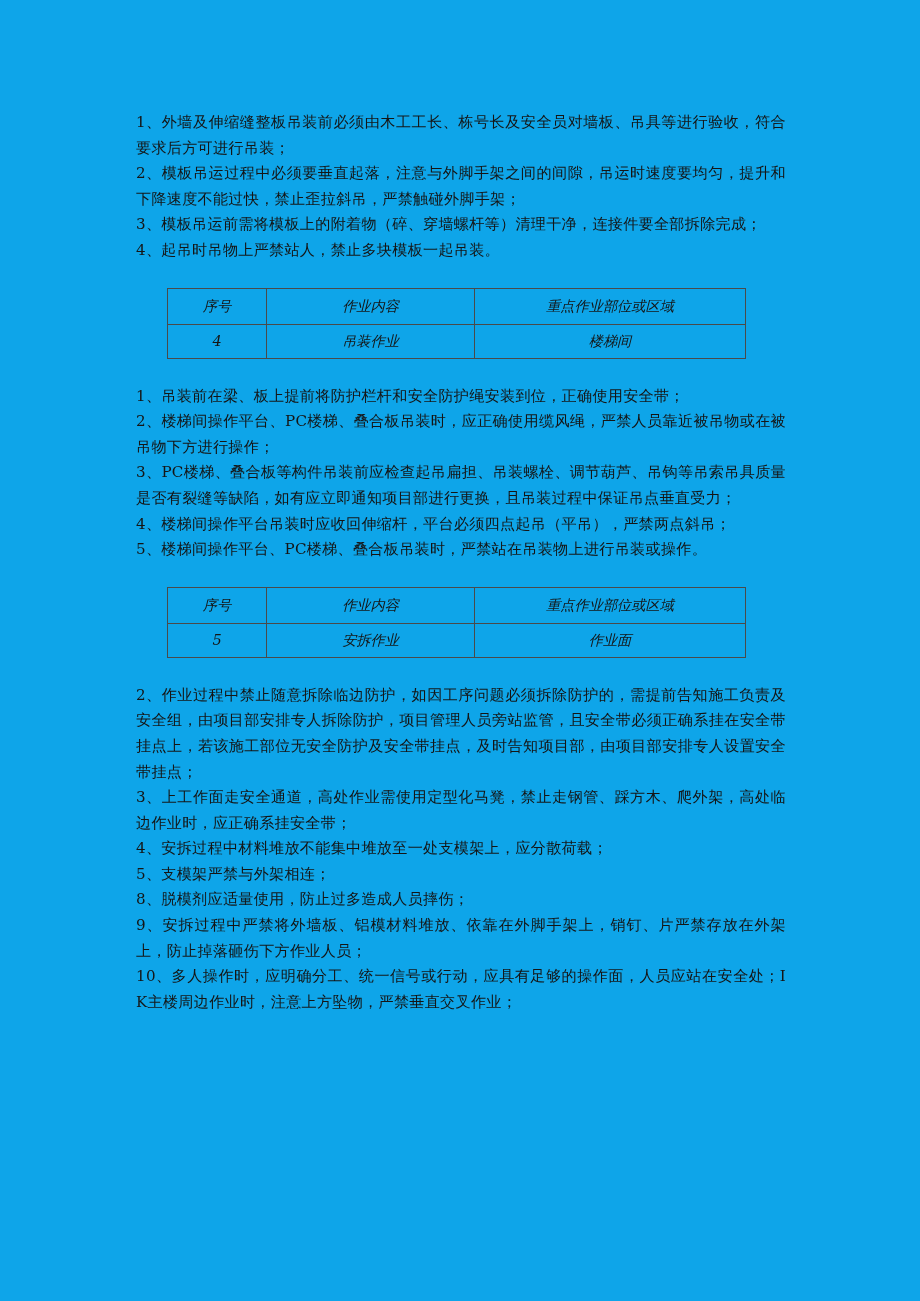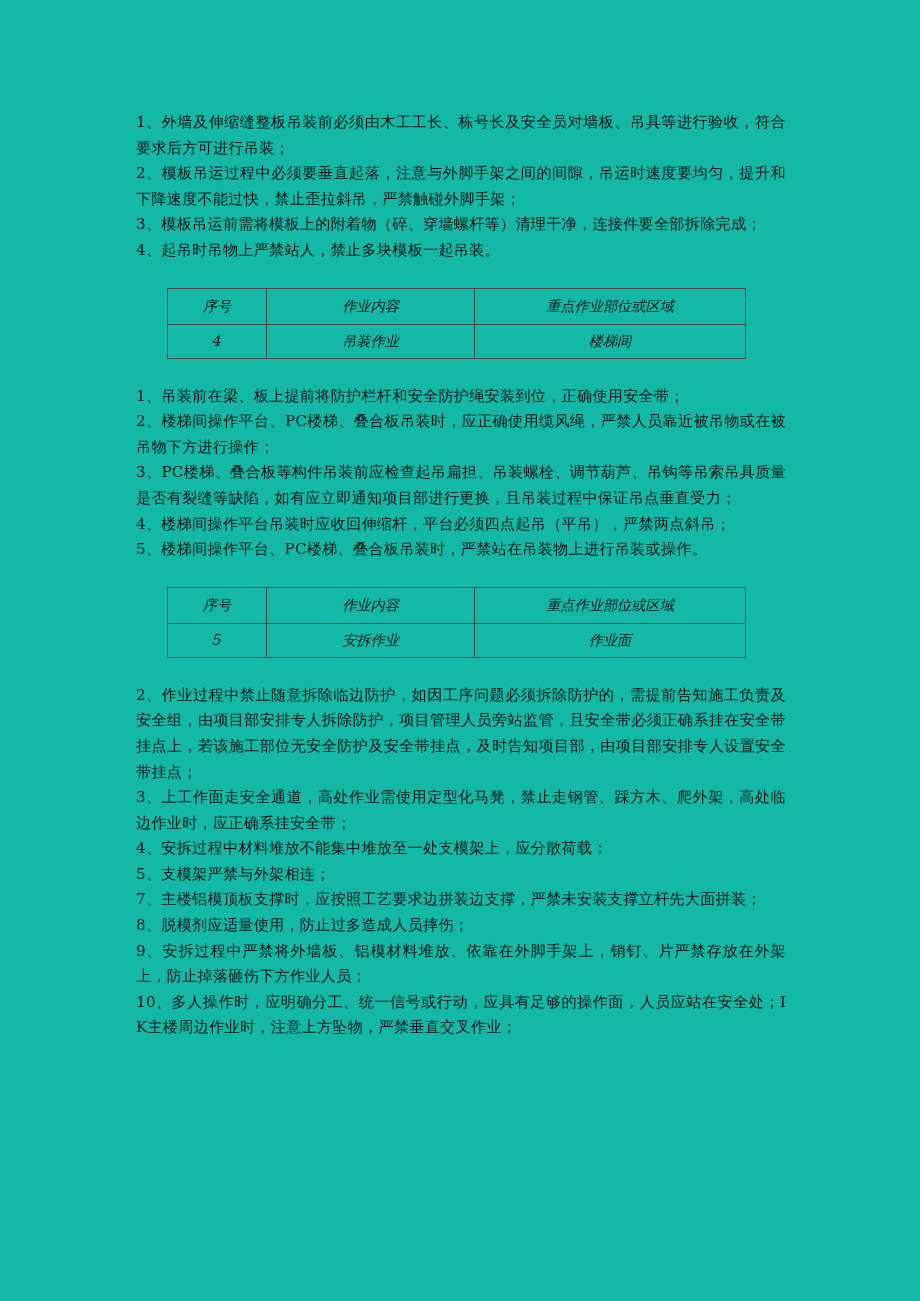--- a/index.html
+++ b/index.html
@@ -16,21 +16,21 @@
     color: #1a1a1a;
     overflow: hidden;
   }
 
   .page {
     position: absolute;
     left: 0;
     top: 0;
     width: 920px;
     height: 1301px;
-    background: #14b8a6;
+    background: #0ea5e9;
   }
 
   .content {
     position: absolute;
     left: 136px;
     top: 110px;
     width: 650px;
   }
 
   
@@ -172,21 +172,20 @@
       </table>
     </div>
 
     <div class="gap-after-table"></div>
 
     <div class="para-block">
       <p class="para">2、作业过程中禁止随意拆除临边防护，如因工序问题必须拆除防护的，需提前告知施工负责及安全组，由项目部安排专人拆除防护，项目管理人员旁站监管，且安全带必须正确系挂在安全带挂点上，若该施工部位无安全防护及安全带挂点，及时告知项目部，由项目部安排专人设置安全带挂点；</p>
       <p class="para">3、上工作面走安全通道，高处作业需使用定型化马凳，禁止走钢管、踩方木、爬外架，高处临边作业时，应正确系挂安全带；</p>
       <p class="para">4、安拆过程中材料堆放不能集中堆放至一处支模架上，应分散荷载；</p>
       <p class="para">5、支模架严禁与外架相连；</p>
-      <p class="para">7、主楼铝模顶板支撑时，应按照工艺要求边拼装边支撑，严禁未安装支撑立杆先大面拼装；</p>
       <p class="para">8、脱模剂应适量使用，防止过多造成人员摔伤；</p>
       <p class="para">9、安拆过程中严禁将外墙板、铝模材料堆放、依靠在外脚手架上，销钉、片严禁存放在外架上，防止掉落砸伤下方作业人员；</p>
       <p class="para">10、多人操作时，应明确分工、统一信号或行动，应具有足够的操作面，人员应站在安全处；IK主楼周边作业时，注意上方坠物，严禁垂直交叉作业；</p>
     </div>
 
     <div class="spacer-line"></div>
 
 
   </div>
 </div>

